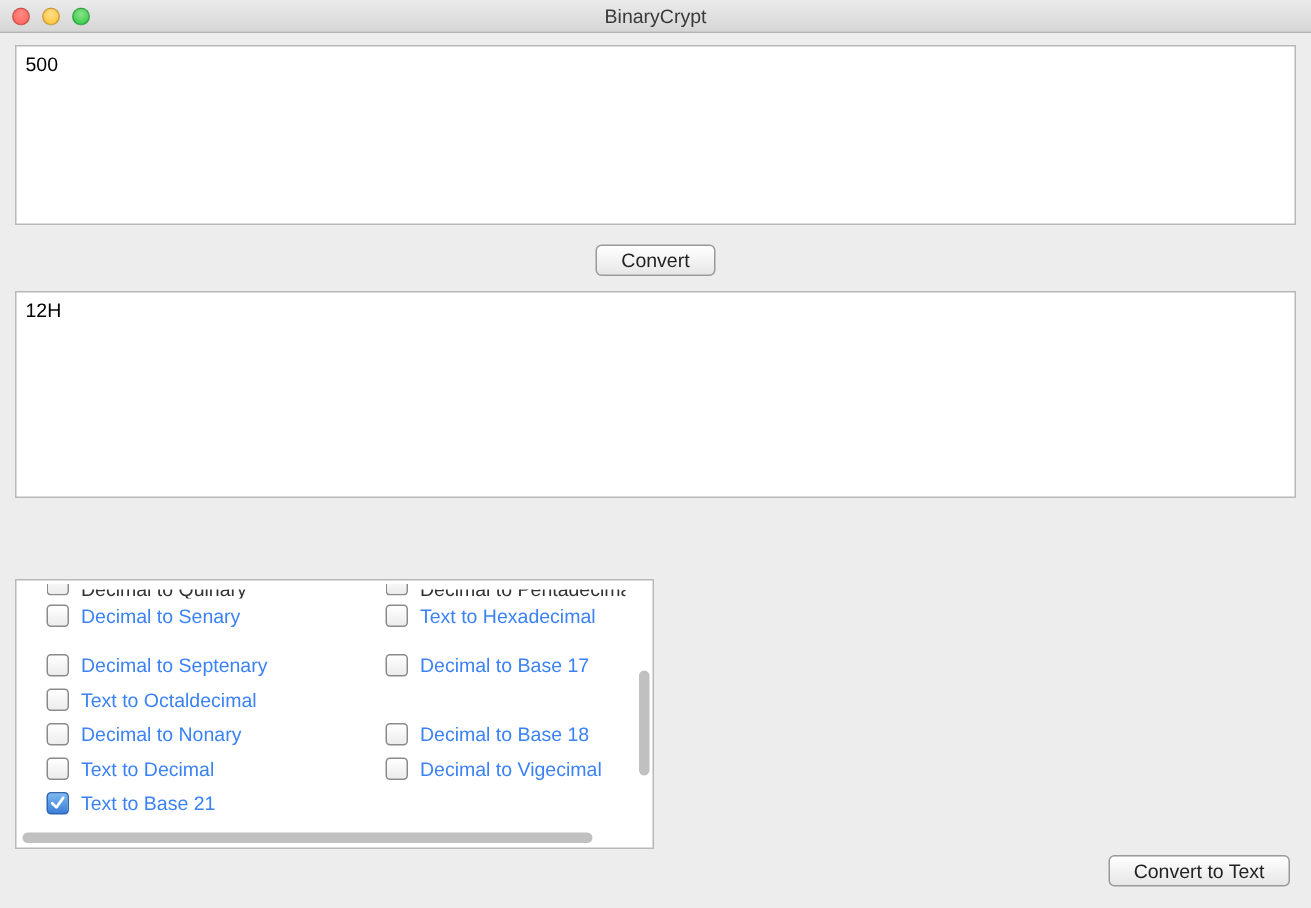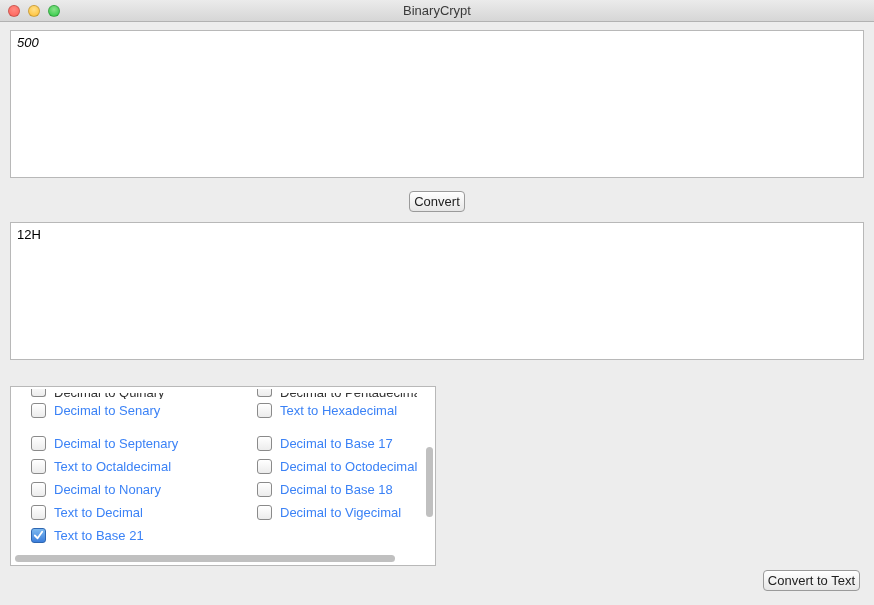--- a/index.html
+++ b/index.html
@@ -52,32 +52,32 @@
     width: 100%;
     background: #fff;
     border: 1px solid #b8b8b8;
     border-radius: 0px;
     padding: 4px 6px;
     font-family: "Lucida Grande","Helvetica Neue",Arial,sans-serif;
     font-size: 13px;
     resize: none;
     outline: none;
   }
-  #input-area { height: 148px; font-style: italic; }
+  #input-area { height: 120px; }
   #output-area { height: 138px; }
   .convert-row {
     display: flex;
     justify-content: center;
     padding: 10px 0 10px 0;
   }
   .aqua-btn {
     background: linear-gradient(to bottom, #ffffff 0%, #f4f4f4 45%, #e6e6e6 100%);
     border: 1px solid #9a9a9a;
     border-radius: 4px;
-    padding: 2px 4px;
+    padding: 2px 16px;
     font-size: 13px;
     font-family: inherit;
     color: #222;
     box-shadow: 0 1px 0 rgba(255,255,255,0.6) inset;
     cursor: default;
   }
   .options-panel {
     position: absolute;
     left: 10px;
     top: 386px;
@@ -235,24 +235,20 @@
           <div class="col-b">
             <span class="cbox"></span>
             <span class="opt-label">Decimal to Base 17</span>
           </div>
         </div>
         <div class="check-row">
           <div class="col-a">
             <span class="cbox"></span>
             <span class="opt-label">Text to Octaldecimal</span>
           </div>
-          <div class="col-b">
-            <span class="cbox"></span>
-            <span class="opt-label">Decimal to Octodecimal</span>
-          </div>
         </div>
         <div class="check-row">
           <div class="col-a">
             <span class="cbox"></span>
             <span class="opt-label">Decimal to Nonary</span>
           </div>
           <div class="col-b">
             <span class="cbox"></span>
             <span class="opt-label">Decimal to Base 18</span>
           </div>

